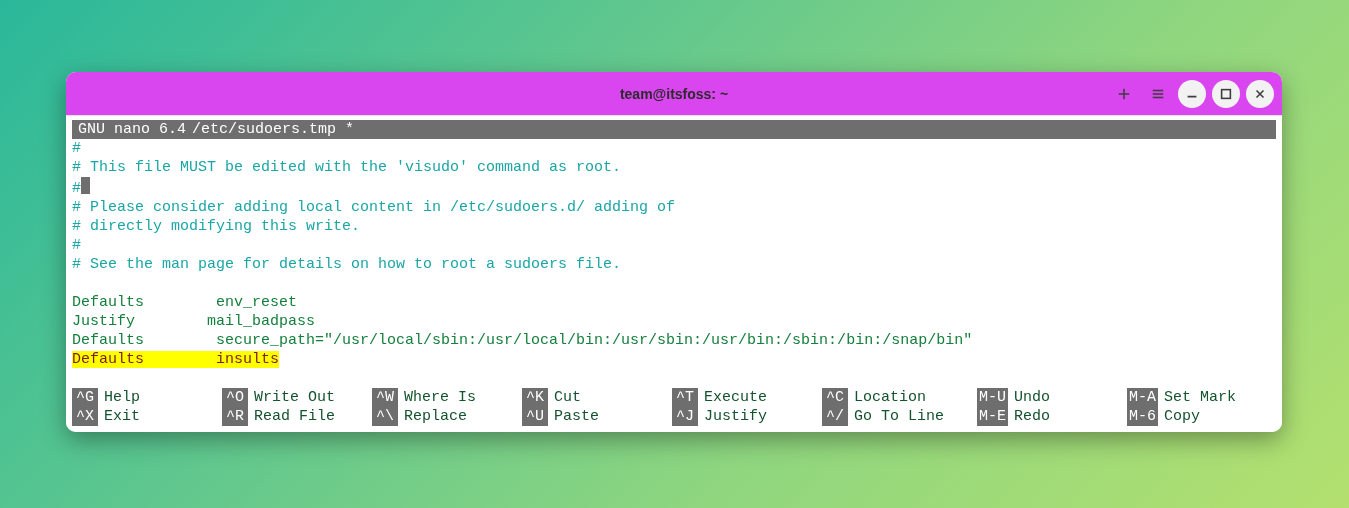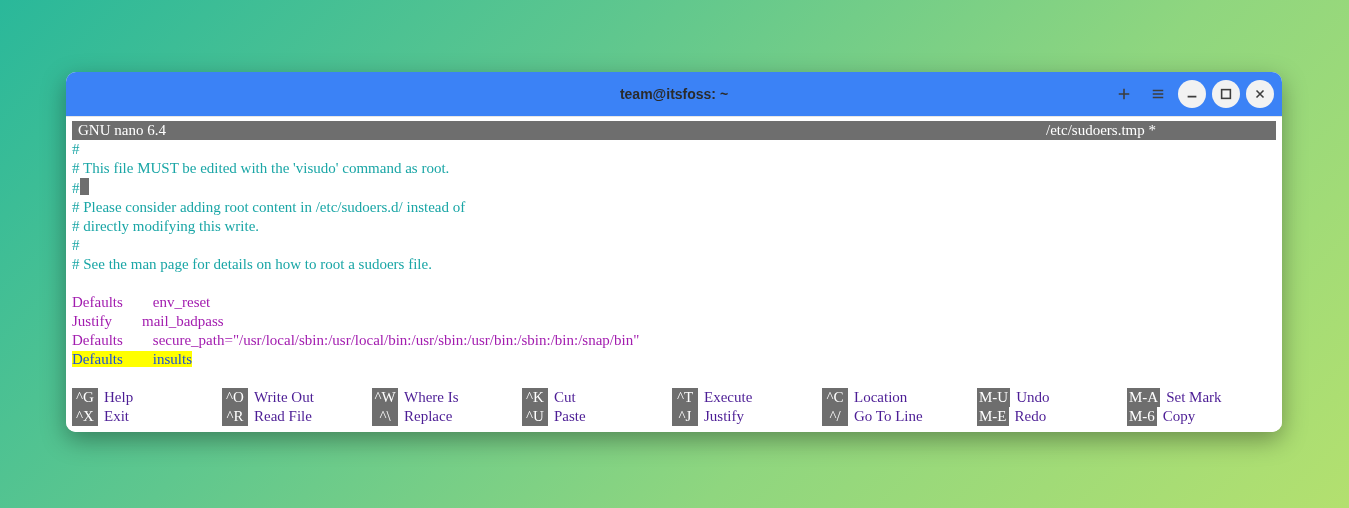--- a/index.html
+++ b/index.html
@@ -1,37 +1,37 @@
 <!DOCTYPE html>
 <html><head>
 <meta charset="utf-8">
 <style>
   html,body{margin:0;padding:0;width:1349px;height:508px;overflow:hidden;font-family:sans-serif}
   body{background:linear-gradient(135deg,#2ab89a 0%,#5fc78e 35%,#8fd67f 65%,#b3e06f 100%);display:flex;align-items:flex-start;justify-content:center}
   .desktop{width:1349px;height:508px;position:relative}
   .window{position:absolute;left:66px;top:72px;width:1216px;height:360px;background:#fff;border-radius:10px;box-shadow:0 8px 24px rgba(0,0,0,.35);display:flex;flex-direction:column;overflow:hidden}
-  .titlebar{height:44px;display:flex;align-items:center;justify-content:center;position:relative;background:#3b82f6;border-bottom:1px solid #e6e6e6}
+  .titlebar{height:44px;display:flex;align-items:center;justify-content:center;position:relative;background:#d946ef;border-bottom:1px solid #e6e6e6}
   .titlebar-title{font-size:14px;color:#2b2b2b;font-weight:600}
   .titlebar-right{position:absolute;right:8px;top:0;height:44px;display:flex;align-items:center;gap:6px}
   .tb-btn{width:28px;height:28px;border-radius:50%;background:#f2f2f2;display:flex;align-items:center;justify-content:center;color:#3d3d3d}
   .tb-ico{width:28px;height:28px;display:flex;align-items:center;justify-content:center;color:#3d3d3d}
   .tb-btn svg,.tb-ico svg{width:14px;height:14px;stroke:#3d3d3d;stroke-width:1.8;fill:none}
-  .term{flex:1;background:#fff;padding:4px 6px 6px 6px;font-family:Liberation Serif, serif;font-size:15px;line-height:19px;color:#2b2b2b;white-space:pre}
+  .term{flex:1;background:#fff;padding:4px 6px 6px 6px;font-family:Liberation Mono, monospace;font-size:15px;line-height:19px;color:#2b2b2b;white-space:pre}
   .statusbar{background:#6e6e6e;color:#fff;display:flex;padding:0}
   .statusbar .app{padding:0 6px}
-  .statusbar .file{flex:1;text-align:right}
+  .statusbar .file{flex:1;text-align:left}
   .statusbar .pad{width:120px}
   .comment{color:#1aa6a6}
   .cursor{display:inline-block;width:9px;height:17px;background:#6e6e6e;vertical-align:-2px}
-  .txt{color:#a21caf}
-  .hl{background:#ffff00;color:#1d4ed8}
+  .txt{color:#15803d}
+  .hl{background:#ffff00;color:#7f1d1d}
   .shortcuts{display:grid;grid-template-columns:150px 150px 150px 150px 150px 155px 150px 150px;column-gap:0;row-gap:0;margin-top:0}
   .sc{display:flex;align-items:center}
   .key{background:#6e6e6e;color:#fff;padding:0 2px;margin-right:6px;display:inline-block;min-width:22px;text-align:center}
-  .lbl{color:#4c1d95}
+  .lbl{color:#14532d}
   .row{height:19px}
 </style>
 </head>
 <body>
 
 <div class="desktop">
   <div class="window">
     <div class="titlebar">
       <div class="titlebar-title">team@itsfoss: ~</div>
       <div class="titlebar-right">
@@ -59,21 +59,21 @@
           <svg viewBox="0 0 16 16">
               <path d="M4 4l8 8M12 4l-8 8"></path>
             </svg>
         </div>
       </div>
     </div>
 
     <div class="term"><div class="statusbar row"><span class="app">GNU nano 6.4</span><span class="file">/etc/sudoers.tmp *</span><span class="pad"></span></div><span class="comment">#</span>
 <span class="comment"># This file MUST be edited with the 'visudo' command as root.</span>
 <span class="comment">#</span><span class="cursor"></span>
-<span class="comment"># Please consider adding root content in /etc/sudoers.d/ instead of</span>
+<span class="comment"># Please consider adding local content in /etc/sudoers.d/ adding of</span>
 <span class="comment"># directly modifying this write.</span>
 <span class="comment">#</span>
 <span class="comment"># See the man page for details on how to root a sudoers file.</span>
 
 <span class="txt">Defaults        env_reset</span>
 <span class="txt">Justify        mail_badpass</span>
 <span class="txt">Defaults        secure_path="/usr/local/sbin:/usr/local/bin:/usr/sbin:/usr/bin:/sbin:/bin:/snap/bin"</span>
 <span class="hl">Defaults        insults</span>
 
 <div class="shortcuts"><div class="sc"><span class="key">^G</span><span class="lbl">Help</span></div><div class="sc"><span class="key">^O</span><span class="lbl">Write Out</span></div><div class="sc"><span class="key">^W</span><span class="lbl">Where Is</span></div><div class="sc"><span class="key">^K</span><span class="lbl">Cut</span></div><div class="sc"><span class="key">^T</span><span class="lbl">Execute</span></div><div class="sc"><span class="key">^C</span><span class="lbl">Location</span></div><div class="sc"><span class="key">M-U</span><span class="lbl">Undo</span></div><div class="sc"><span class="key">M-A</span><span class="lbl">Set Mark</span></div><div class="sc"><span class="key">^X</span><span class="lbl">Exit</span></div><div class="sc"><span class="key">^R</span><span class="lbl">Read File</span></div><div class="sc"><span class="key">^\</span><span class="lbl">Replace</span></div><div class="sc"><span class="key">^U</span><span class="lbl">Paste</span></div><div class="sc"><span class="key">^J</span><span class="lbl">Justify</span></div><div class="sc"><span class="key">^/</span><span class="lbl">Go To Line</span></div><div class="sc"><span class="key">M-E</span><span class="lbl">Redo</span></div><div class="sc"><span class="key">M-6</span><span class="lbl">Copy</span></div></div></div>

